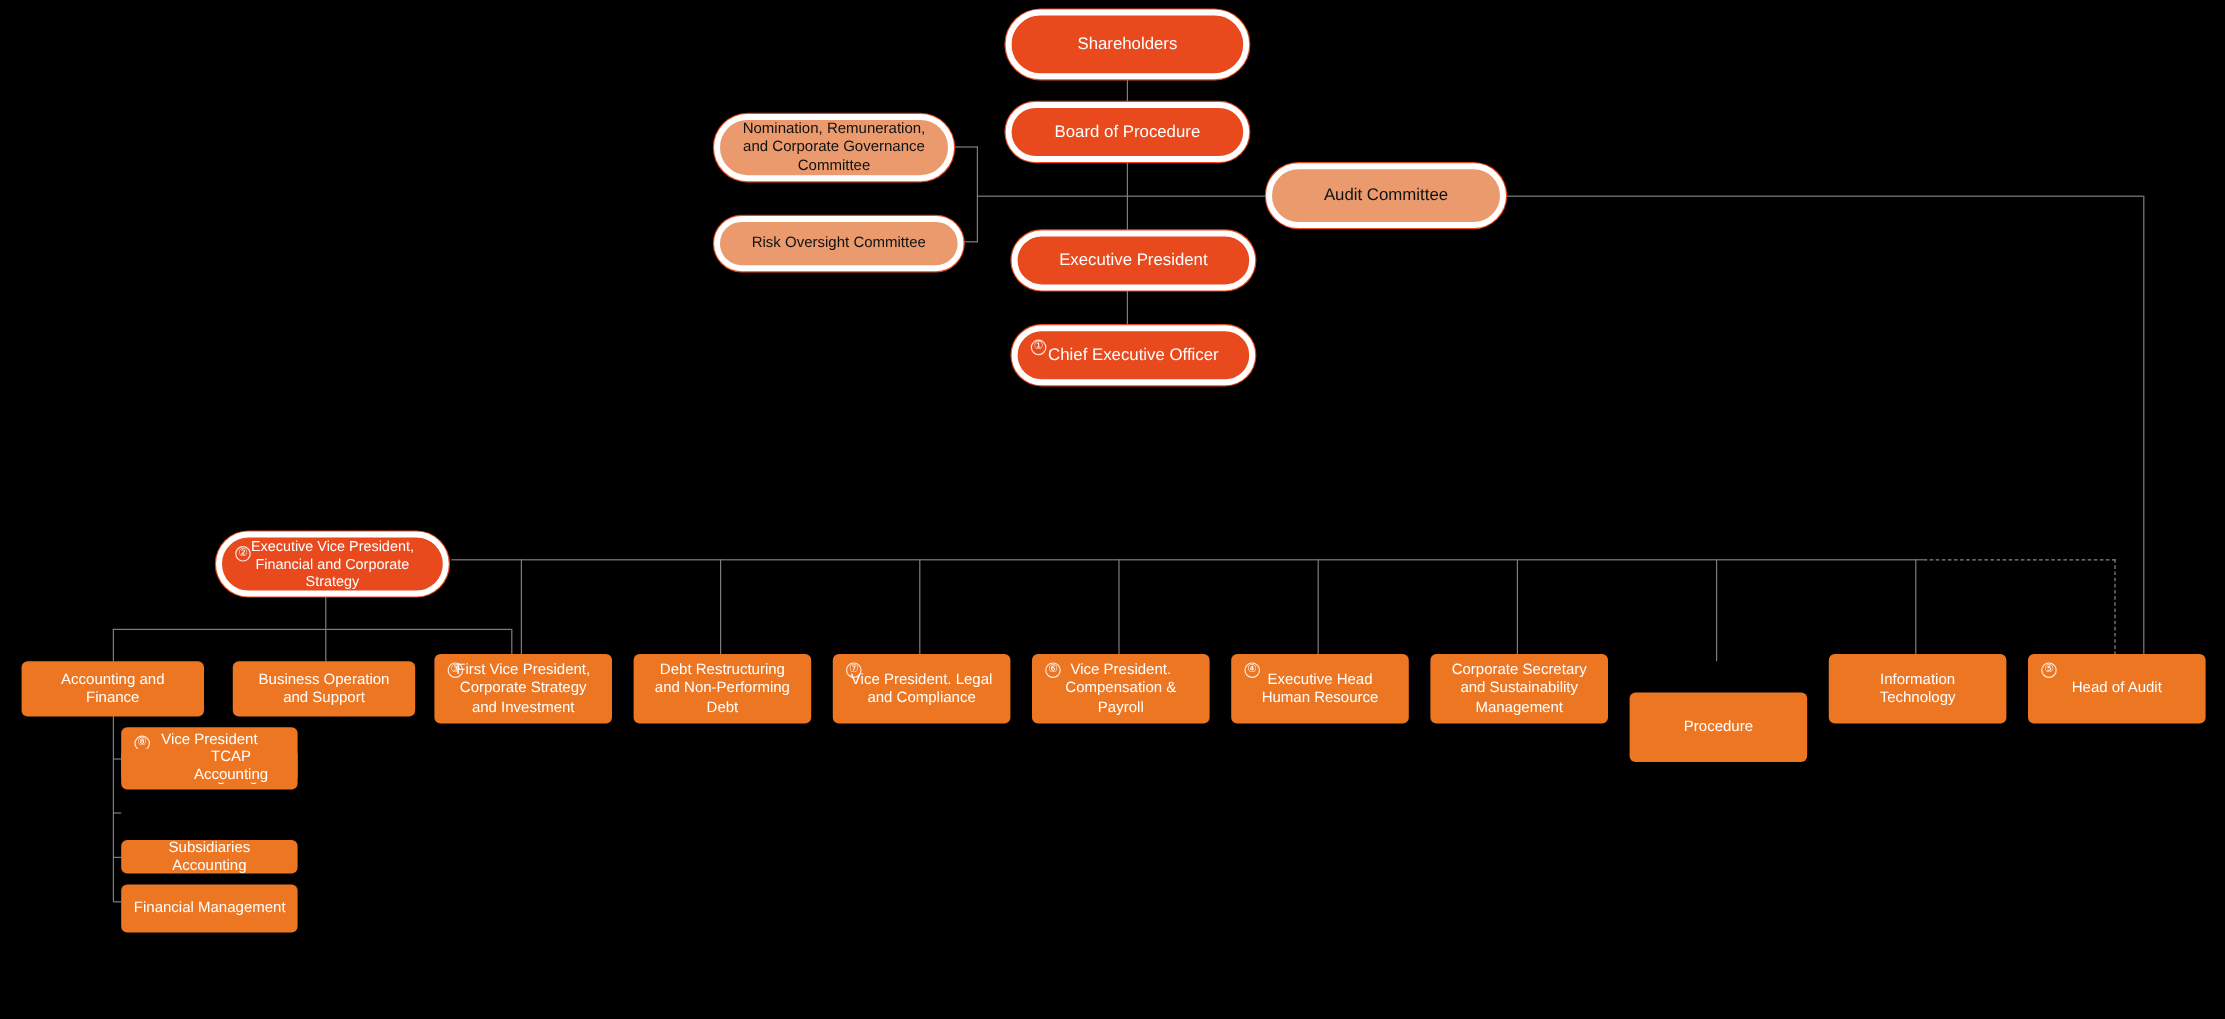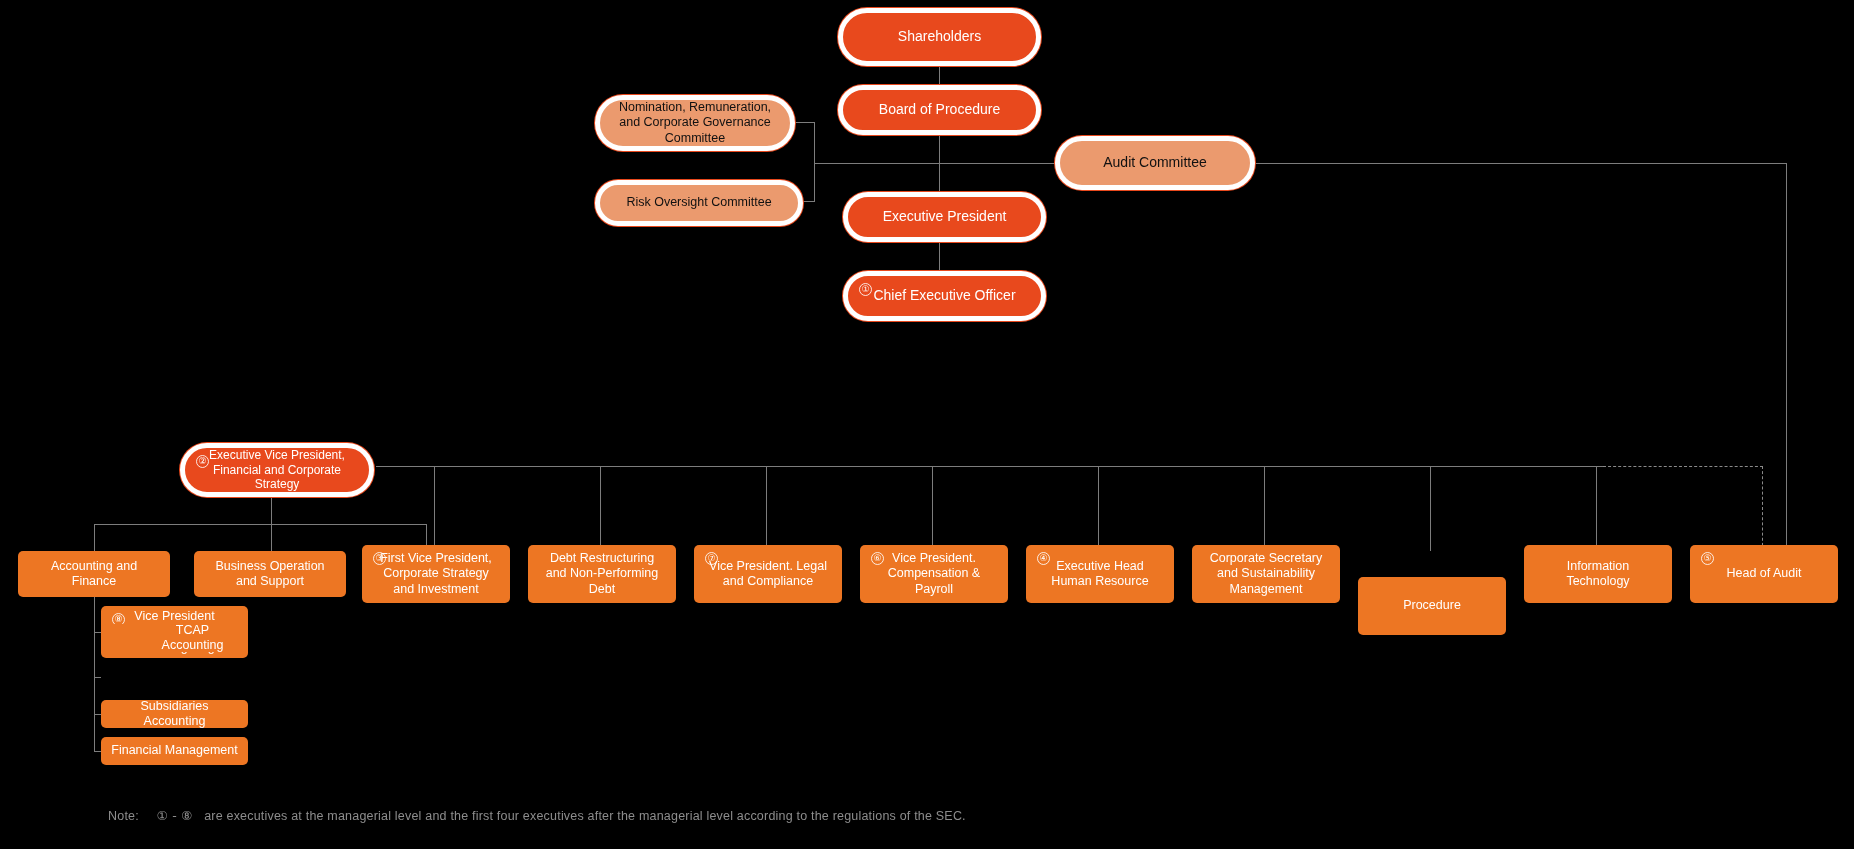--- a/index.html
+++ b/index.html
@@ -232,23 +232,18 @@
   </div>
 
   <div class="node rect" style="left:101px; top:624px; width:147px; height:28px;padding-left:36px;">
     <span class="lbl">TCAP Accounting</span>
   </div>
 
   <div class="node rect" style="left:101px; top:700px; width:147px; height:28px;">
     <span class="lbl">Subsidiaries Accounting</span>
   </div>
 
-  <div class="node rect" style="left:101px; top:737px; width:147px; height:28px;">
+  <div class="node rect" style="left:101px; top:737px; width:147px; height:40px;text-align:right;">
     <span class="lbl">Financial Management</span>
   </div>
 
-  <div id="note">
-    <span class="nlabel">Note:</span>
-    <span class="range">① - ⑧</span>
-    <span>are executives at the managerial level and the first four executives after the managerial level according to the regulations of the SEC.</span>
-  </div>
 
 </div>
 
 </body></html>

